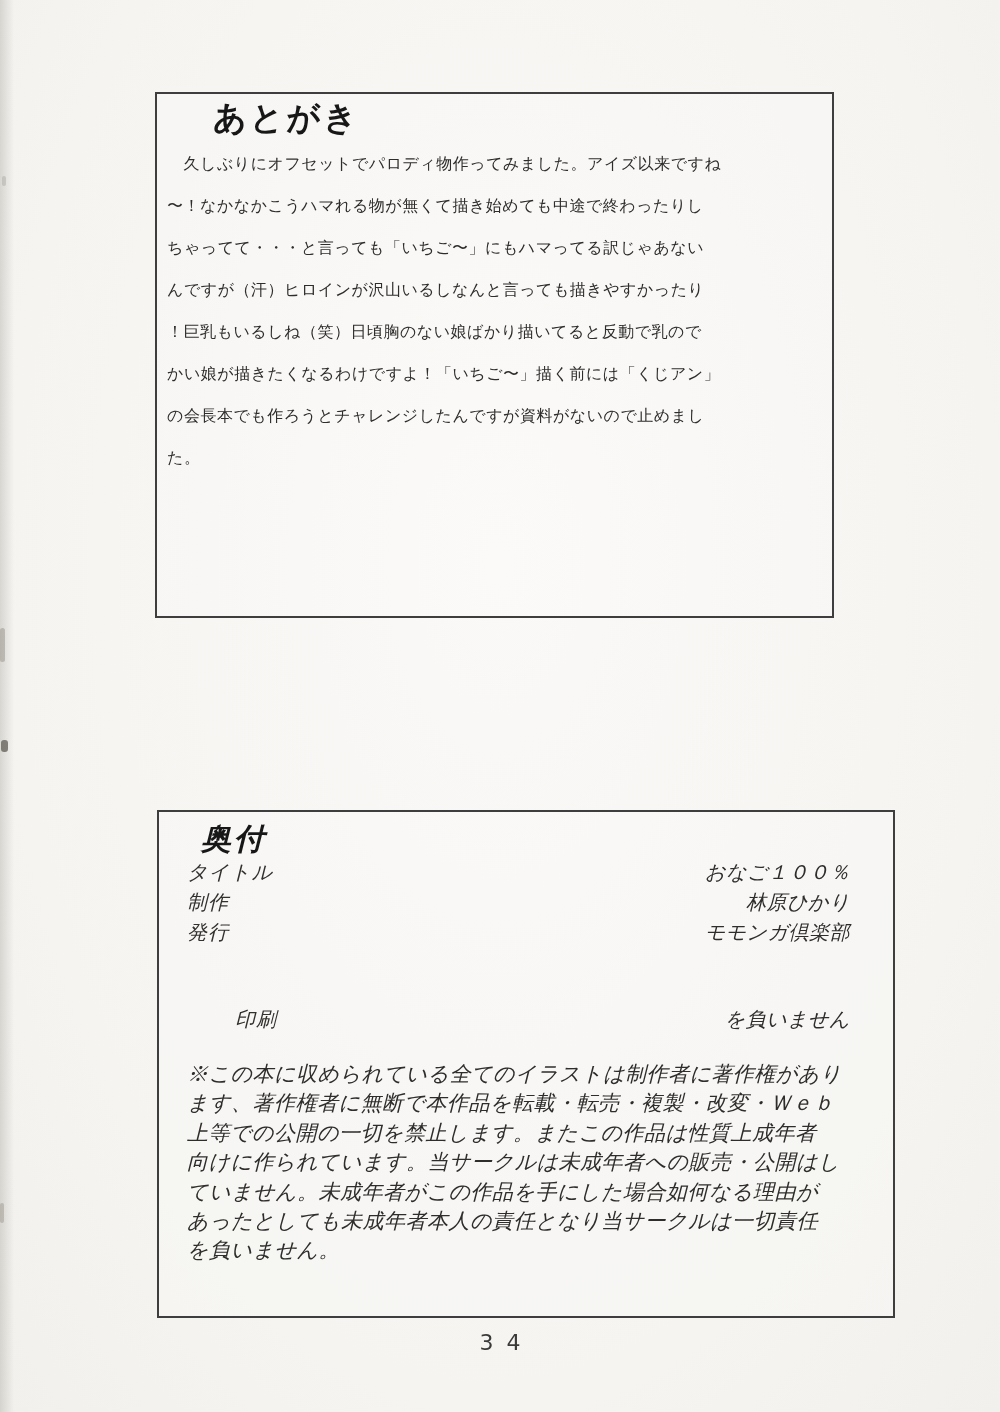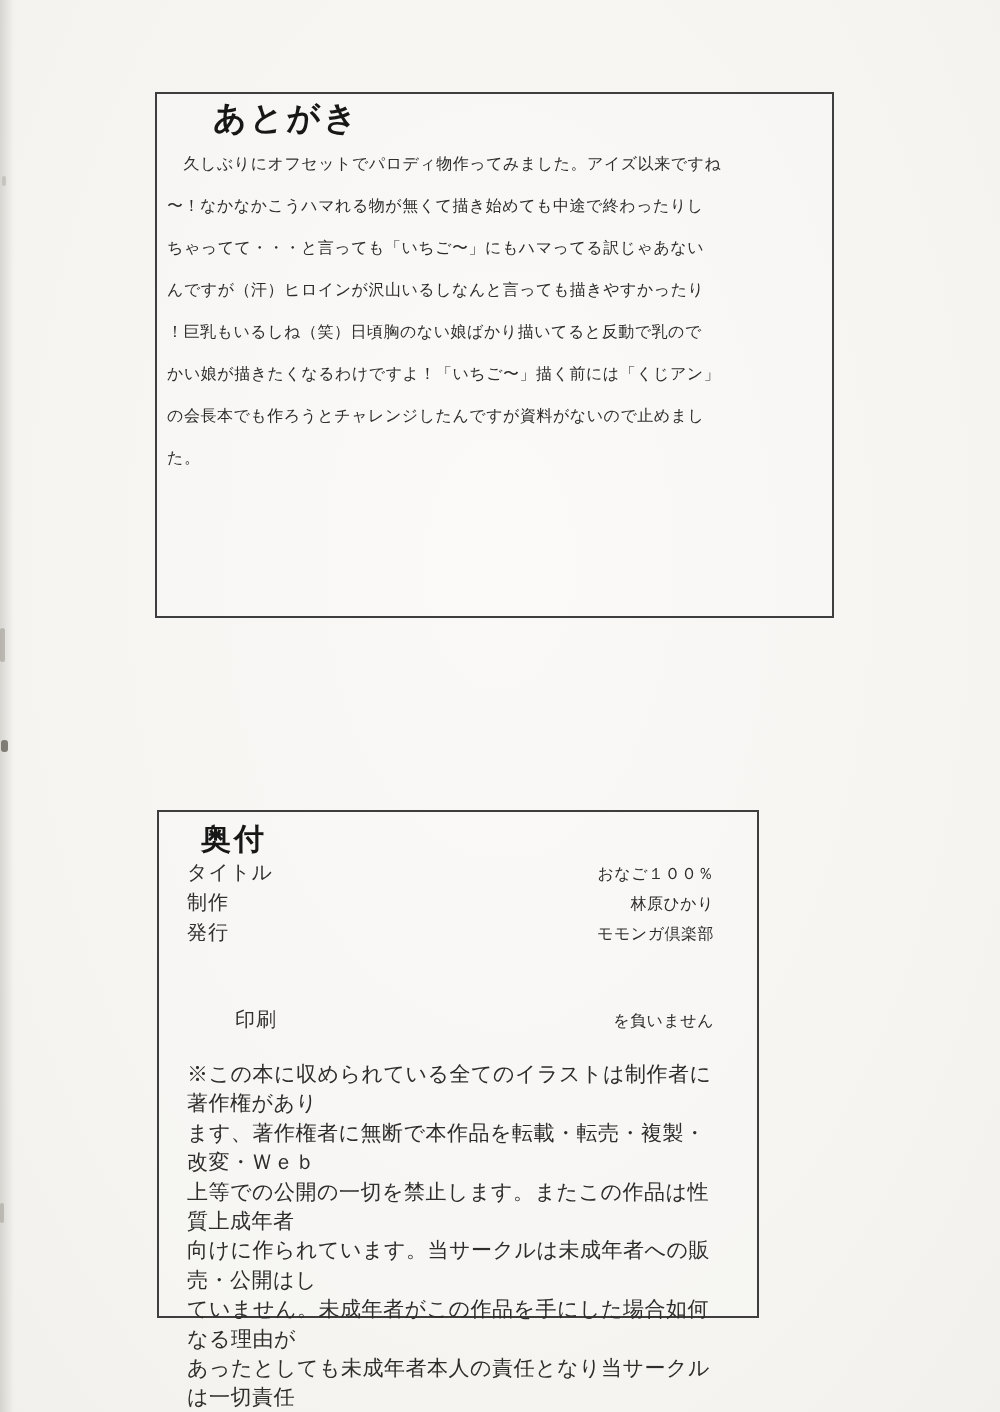--- a/index.html
+++ b/index.html
@@ -60,22 +60,23 @@
     font-size: 16px;
     line-height: 42px;
     color: #2e2d2b;
     white-space: pre-line;
     letter-spacing: 0.5px;
   }
 
   
   .colophon {
     left: 157px; top: 810px;
-    width: 602px; height: 508px;
+    width: 738px; height: 508px;
     padding: 10px 43px 0 28px;
+    font-style: italic;
   }
   .colophon-title {
     font-size: 30px;
     line-height: 33px;
     margin: 0 0 2px 14px;
   }
   .colophon-rows { margin: 0; }
   .row {
     display: flex;
     justify-content: space-between;
@@ -83,21 +84,21 @@
     height: 30px;
     line-height: 30px;
   }
   .row .label {
     font-family: "DejaVu Sans", "Liberation Sans", sans-serif;
     font-size: 20px;
     color: #33312e;
     letter-spacing: 1px;
   }
   .row .value {
-    font-size: 16px;
+    font-size: 20px;
     color: #2e2d2b;
     letter-spacing: 0.5px;
     text-align: center;
   }
   .row-print { margin-top: 57px; margin-left: 48px; }
   .disclaimer {
     margin-top: 26px;
     font-size: 21px;
     line-height: 29.4px;
     color: #2e2d2b;
@@ -164,14 +165,15 @@
 
     <div class="disclaimer">※この本に収められている全てのイラストは制作者に著作権があり
 ます、著作権者に無断で本作品を転載・転売・複製・改変・Ｗｅｂ
 上等での公開の一切を禁止します。またこの作品は性質上成年者
 向けに作られています。当サークルは未成年者への販売・公開はし
 ていません。未成年者がこの作品を手にした場合如何なる理由が
 あったとしても未成年者本人の責任となり当サークルは一切責任
 を負いません。</div>
   </section>
 
+  <div class="page-number">34</div>
 
 </div>
 
 </body></html>

